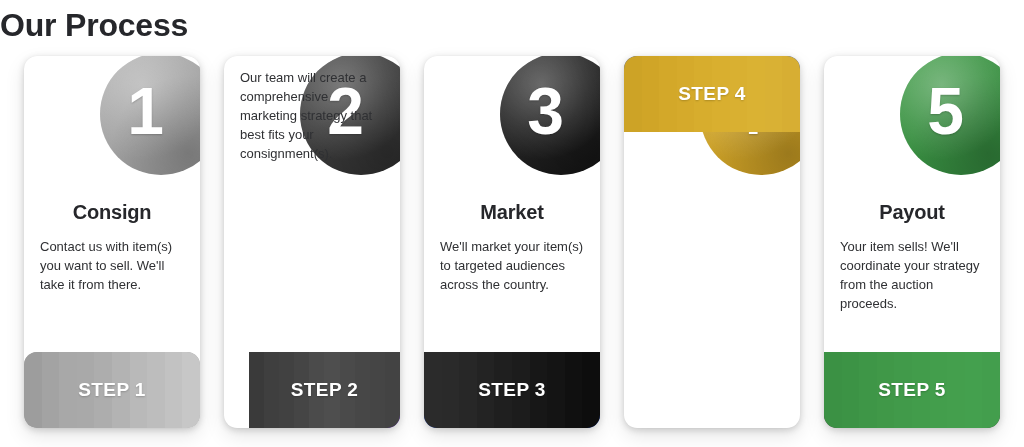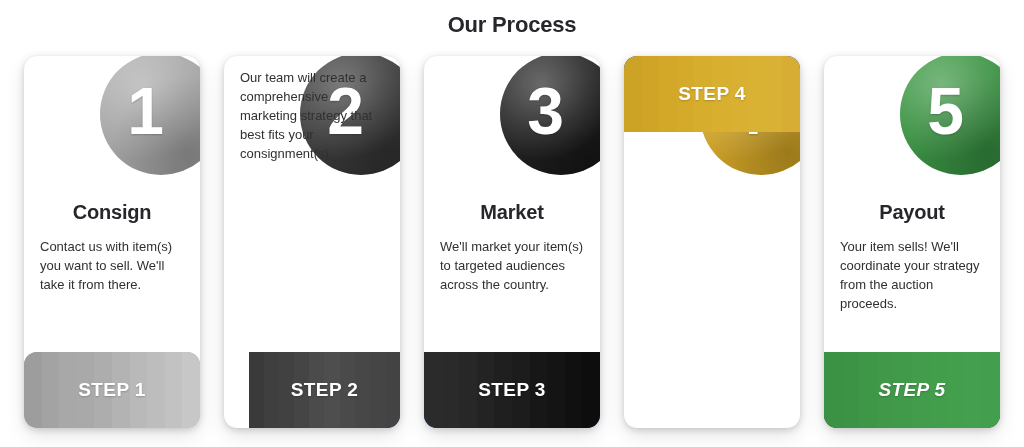--- a/index.html
+++ b/index.html
@@ -22,22 +22,22 @@
     height: 447px;
     background: #ffffff;
   }
 
   
   .page-title {
     position: absolute;
     top: 7px;
     left: 0;
     width: 1024px;
-    text-align: center;
-    font-size: 22px;
+    text-align: left;
+    font-size: 32px;
     font-weight: 700;
     letter-spacing: -0.2px;
     color: #26272b;
     line-height: 36px;
   }
 
   
   .cards-row {
     position: absolute;
     top: 56px;
@@ -261,21 +261,21 @@
       </div>
       <div class="card">
         <div class="badge" style="background: linear-gradient(145deg, rgb(68, 160, 75) 0%, rgb(47, 125, 57) 100%);">
           <span class="sheen"></span>
           <span class="badge-num">5</span>
         </div>
         <div class="card-body">
           <div class="card-title">Payout</div>
           <div class="card-desc">Your item sells! We'll coordinate your strategy from the auction proceeds.</div>
         </div>
-        <div class="card-footer" style="background: #404040; font-style: italic;">
+        <div class="card-footer" style="background: #404040;">
           <div class="footer-bands">
             <i style="background: rgb(59, 145, 68);"></i>
             <i style="background: rgb(60, 147, 69);"></i>
             <i style="background: rgb(62, 150, 71);"></i>
             <i style="background: rgb(64, 152, 72);"></i>
             <i style="background: rgb(65, 154, 74);"></i>
             <i style="background: rgb(66, 156, 75);"></i>
             <i style="background: rgb(67, 158, 76);"></i>
             <i style="background: rgb(68, 159, 77);"></i>
             <i style="background: rgb(68, 160, 78);"></i>

